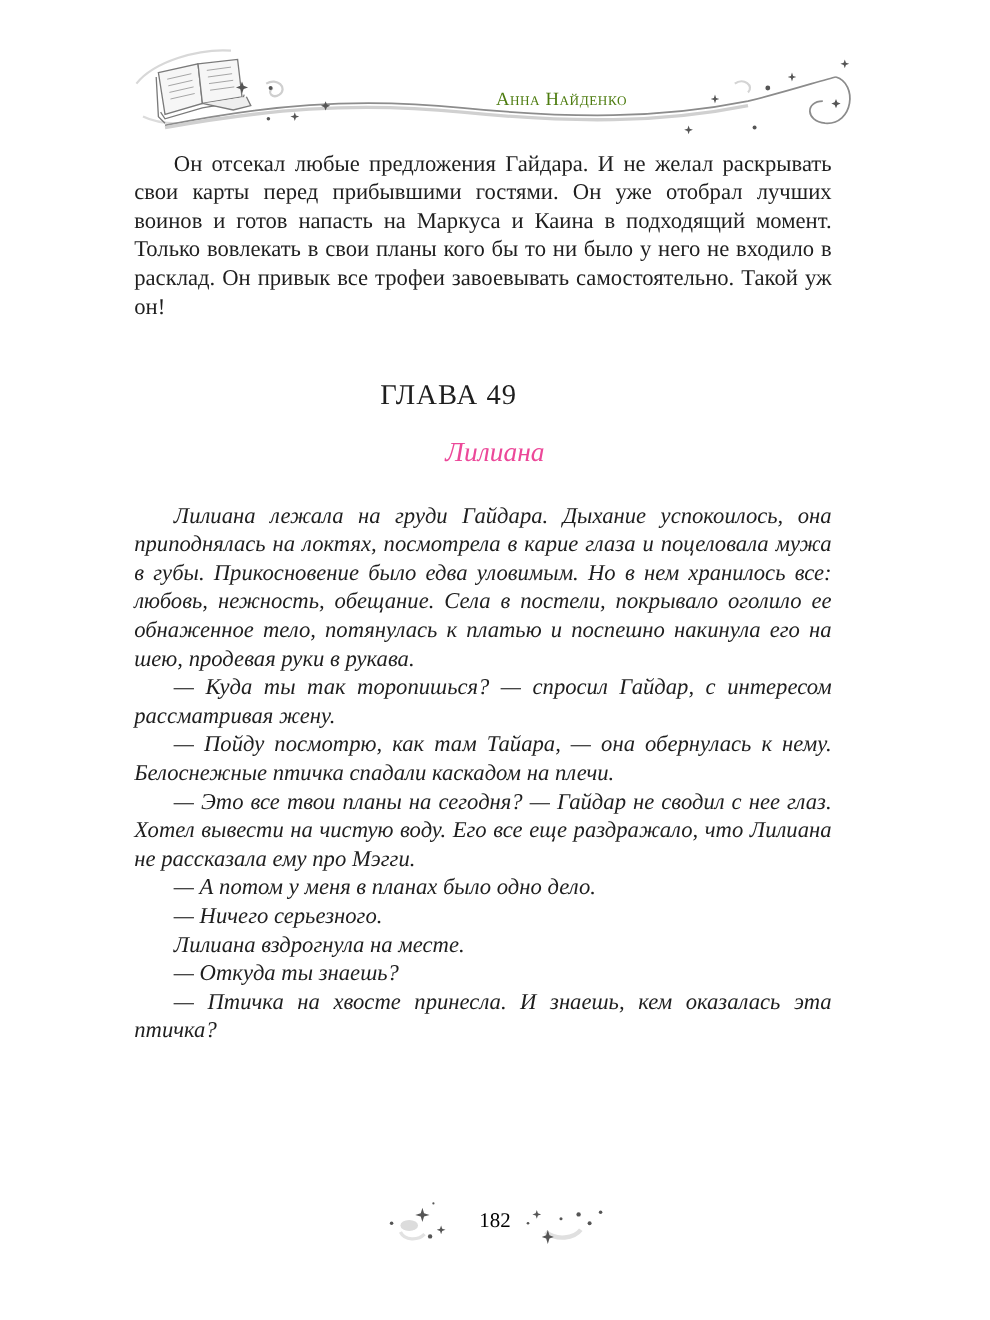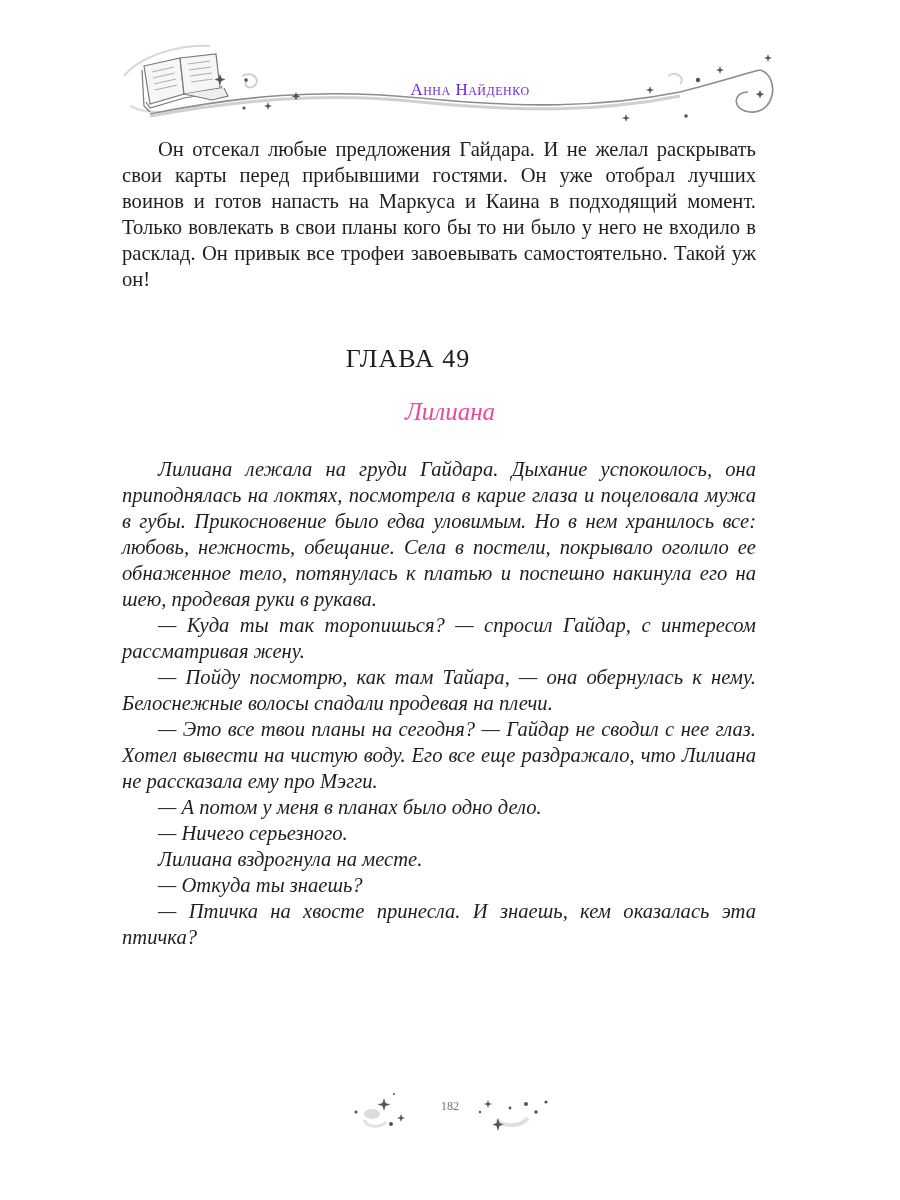--- a/index.html
+++ b/index.html
@@ -1,36 +1,36 @@
 <!DOCTYPE html>
 <html><head>
 <meta charset="utf-8">
 <style>
   html, body { margin: 0; padding: 0; background: #ffffff; }
   body { width: 900px; height: 1200px; position: relative; overflow: hidden;
          font-family: "Liberation Serif", "DejaVu Serif", serif; color: #1e1e1e; }
 
   .running-header { position: absolute; left: 120px; top: 36px; width: 660px; height: 90px; }
   .running-header svg { position: absolute; left: 0; top: 0; }
-  .header-author { position: absolute; left: 250px; top: 44px; width: 200px; text-align: center;
-                   font-size: 17px; letter-spacing: 0.5px; color: #6d28d9; font-variant: small-caps; }
+  .header-author { position: absolute; left: 250px; top: 44px; width: 200px; text-align: right;
+                   font-size: 17px; letter-spacing: 0.5px; color: #4d7c0f; font-variant: small-caps; }
 
   .text-block { position: absolute; left: 122px; width: 634px; font-size: 20.6px; line-height: 26px; }
   .text-block p { margin: 0; text-indent: 36px; text-align: justify; text-align-last: left; }
 
   .block-1 { top: 136px; }
   .chapter-title { position: absolute; left: 0; width: 816px; top: 344px; text-align: center;
                    font-size: 26px; letter-spacing: 1px; color: #1e1e1e; }
   .chapter-subtitle { position: absolute; left: 0; width: 900px; top: 398px; text-align: center;
                       font-size: 25px; font-style: italic; color: #ec4899; }
   .block-2 { top: 456px; font-style: italic; }
 
   .page-footer { position: absolute; left: 330px; top: 1090px; width: 240px; height: 44px; }
   .page-footer svg { position: absolute; top: 0; }
-  .page-number { position: absolute; left: 90px; width: 60px; top: 9px; text-align: center; font-size: 12px; color: #737373; }
+  .page-number { position: absolute; left: 90px; width: 60px; top: 9px; text-align: center; font-size: 19px; color: #000000; }
 </style>
 </head>
 <body>
 
 <div class="running-header">
   <svg width="660" height="90" viewBox="0 0 660 90">
 
     <path d="M4,40 C20,20 60,8 90,10" stroke="#d8d8d8" stroke-width="2" fill="none"></path>
     <path d="M10,70 C30,80 60,76 80,70" stroke="#dcdcdc" stroke-width="2" fill="none"></path>
 
@@ -81,21 +81,21 @@
 <div class="text-block block-1">
   <p>Он отсекал любые предложения Гайдара. И не желал раскрывать свои карты перед прибывшими гостями. Он уже отобрал лучших воинов и готов напасть на Маркуса и Каина в подходящий момент. Только вовлекать в свои планы кого бы то ни было у него не входило в расклад. Он привык все трофеи завоевывать самостоятельно. Такой уж он!</p>
 </div>
 
 <div class="chapter-title">ГЛАВА 49</div>
 <div class="chapter-subtitle">Лилиана</div>
 
 <div class="text-block block-2">
   <p>Лилиана лежала на груди Гайдара. Дыхание успокоилось, она приподнялась на локтях, посмотрела в карие глаза и поцеловала мужа в губы. Прикосновение было едва уловимым. Но в нем хранилось все: любовь, нежность, обещание. Села в постели, покрывало оголило ее обнаженное тело, потянулась к платью и поспешно накинула его на шею, продевая руки в рукава.</p>
   <p>— Куда ты так торопишься? — спросил Гайдар, с интересом рассматривая жену.</p>
-  <p>— Пойду посмотрю, как там Тайара, — она обернулась к нему. Белоснежные волосы спадали продевая на плечи.</p>
+  <p>— Пойду посмотрю, как там Тайара, — она обернулась к нему. Белоснежные птичка спадали каскадом на плечи.</p>
   <p>— Это все твои планы на сегодня? — Гайдар не сводил с нее глаз. Хотел вывести на чистую воду. Его все еще раздражало, что Лилиана не рассказала ему про Мэгги.</p>
   <p>— А потом у меня в планах было одно дело.</p>
   <p>— Ничего серьезного.</p>
   <p>Лилиана вздрогнула на месте.</p>
   <p>— Откуда ты знаешь?</p>
   <p>— Птичка на хвосте принесла. И знаешь, кем оказалась эта птичка?</p>
 </div>
 
 <div class="page-footer">
   <svg width="80" height="44" viewBox="0 0 80 44" style="left:0">

